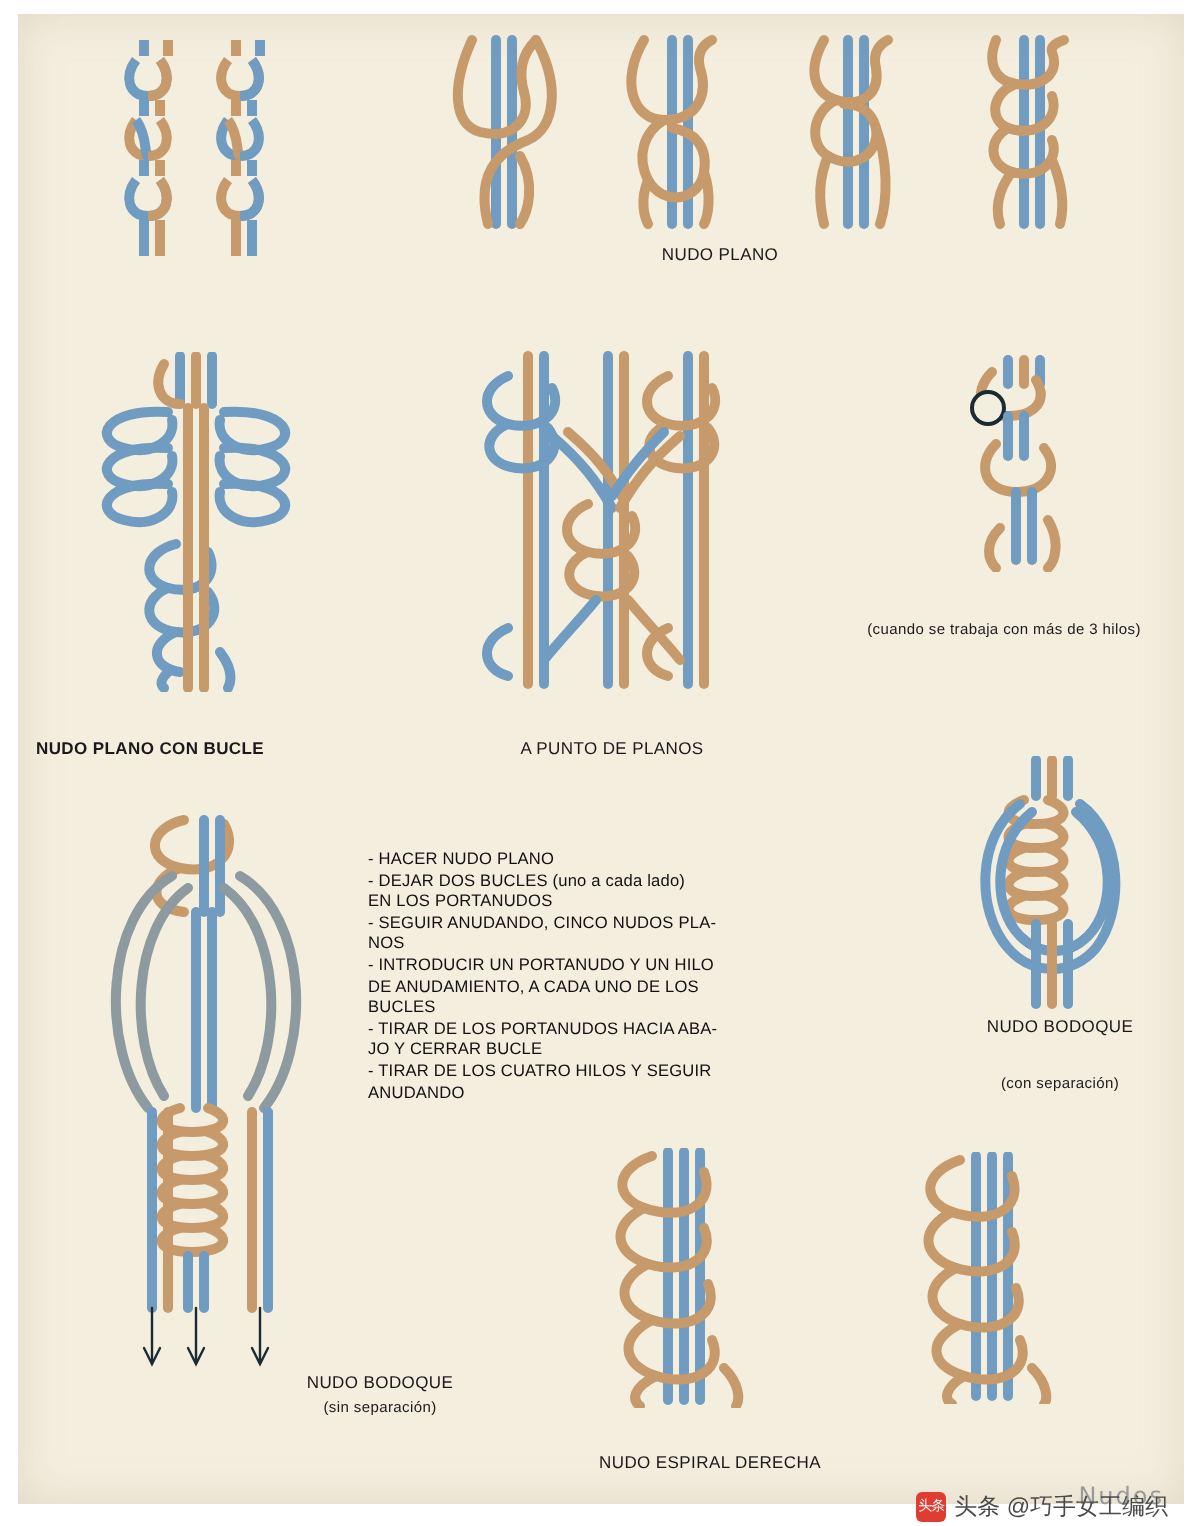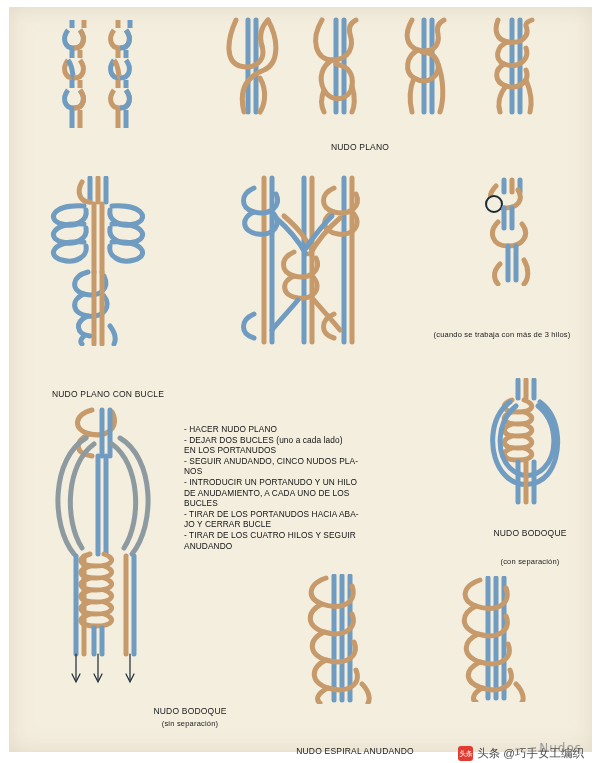--- a/index.html
+++ b/index.html
@@ -55,23 +55,22 @@
     position: absolute;
   }
   .caption {
     position: absolute;
     font-size: 8.5px;
     color: #1a1a1a;
     letter-spacing: 0.2px;
     line-height: 11px;
     white-space: pre-line;
     text-align: center;
-    margin-top: 20px;
-  }
-  .caption.left { text-align: center; }
+  }
+  .caption.left { text-align: left; font-weight: bold; }
   .sub {
     font-size: 7.5px;
   }
   #instructions {
     position: absolute;
     left: 184px;
     top: 424px;
     width: 218px;
     font-size: 8.3px;
     line-height: 10.6px;
@@ -264,20 +263,21 @@
         <path d="M66 102 C52 108 54 122 70 124 C86 126 94 114 86 104" stroke="#c79a6b"></path>
 
         <path d="M70 126 C60 138 52 146 44 156" stroke="#6f9cc0"></path>
         <path d="M86 126 C96 138 104 146 112 156" stroke="#c79a6b"></path>
 
         <path d="M26 140 C12 146 12 160 26 164" stroke="#6f9cc0"></path>
         <path d="M106 140 C92 146 92 160 106 164" stroke="#c79a6b"></path>
       </g>
     </svg>
   </div>
+  <div class="caption" style="left:216px; top:369px; width:180px;">A PUNTO DE PLANOS</div>
 
   <div class="fig" style="left:460px; top:176px;">
     <svg width="110" height="110" viewBox="0 0 110 110">
       <g fill="none" stroke-width="5" stroke-linecap="round">
         <path d="M44 4 L44 16" stroke="#6f9cc0"></path>
         <path d="M52 4 L52 16" stroke="#c79a6b"></path>
         <path d="M60 4 L60 16" stroke="#6f9cc0"></path>
         <path d="M36 10 C26 20 30 32 44 32 C58 32 64 24 58 14" stroke="#c79a6b"></path>
         <circle cx="34" cy="28" r="8" stroke="#1b2b33" stroke-width="2" fill="#f4eedf"></circle>
         <path d="M44 32 L44 52" stroke="#6f9cc0"></path>
@@ -375,21 +375,21 @@
           <path d="M40 4 C22 10 20 24 36 30 C56 37 72 28 66 12"></path>
           <path d="M36 30 C20 38 20 52 38 58 C58 64 72 54 66 40"></path>
           <path d="M38 58 C22 66 22 80 40 86 C60 92 74 82 68 68"></path>
           <path d="M40 86 C24 94 24 108 42 114 C62 120 76 110 70 96"></path>
           <path d="M42 114 C30 120 30 126 34 129"></path>
           <path d="M76 110 C84 118 84 126 82 129"></path>
         </g>
       </g>
     </svg>
   </div>
-  <div class="caption" style="left:280px; top:726px; width:150px;">NUDO ESPIRAL ANUDANDO</div>
+  <div class="caption" style="left:280px; top:726px; width:150px;">NUDO ESPIRAL DERECHA</div>
 
   <div class="fig" style="left:444px; top:576px;">
     <svg width="120" height="126" viewBox="0 0 120 126">
       <g fill="none" stroke-width="5" stroke-linecap="round">
         <path d="M44 2 L44 122" stroke="#6f9cc0"></path>
         <path d="M52 2 L52 122" stroke="#6f9cc0"></path>
         <path d="M60 2 L60 122" stroke="#6f9cc0"></path>
         <g stroke="#c79a6b">
           <path d="M36 4 C18 10 16 24 32 30 C52 37 68 28 62 12"></path>
           <path d="M32 30 C16 38 16 52 34 58 C54 64 68 54 62 40"></path>

